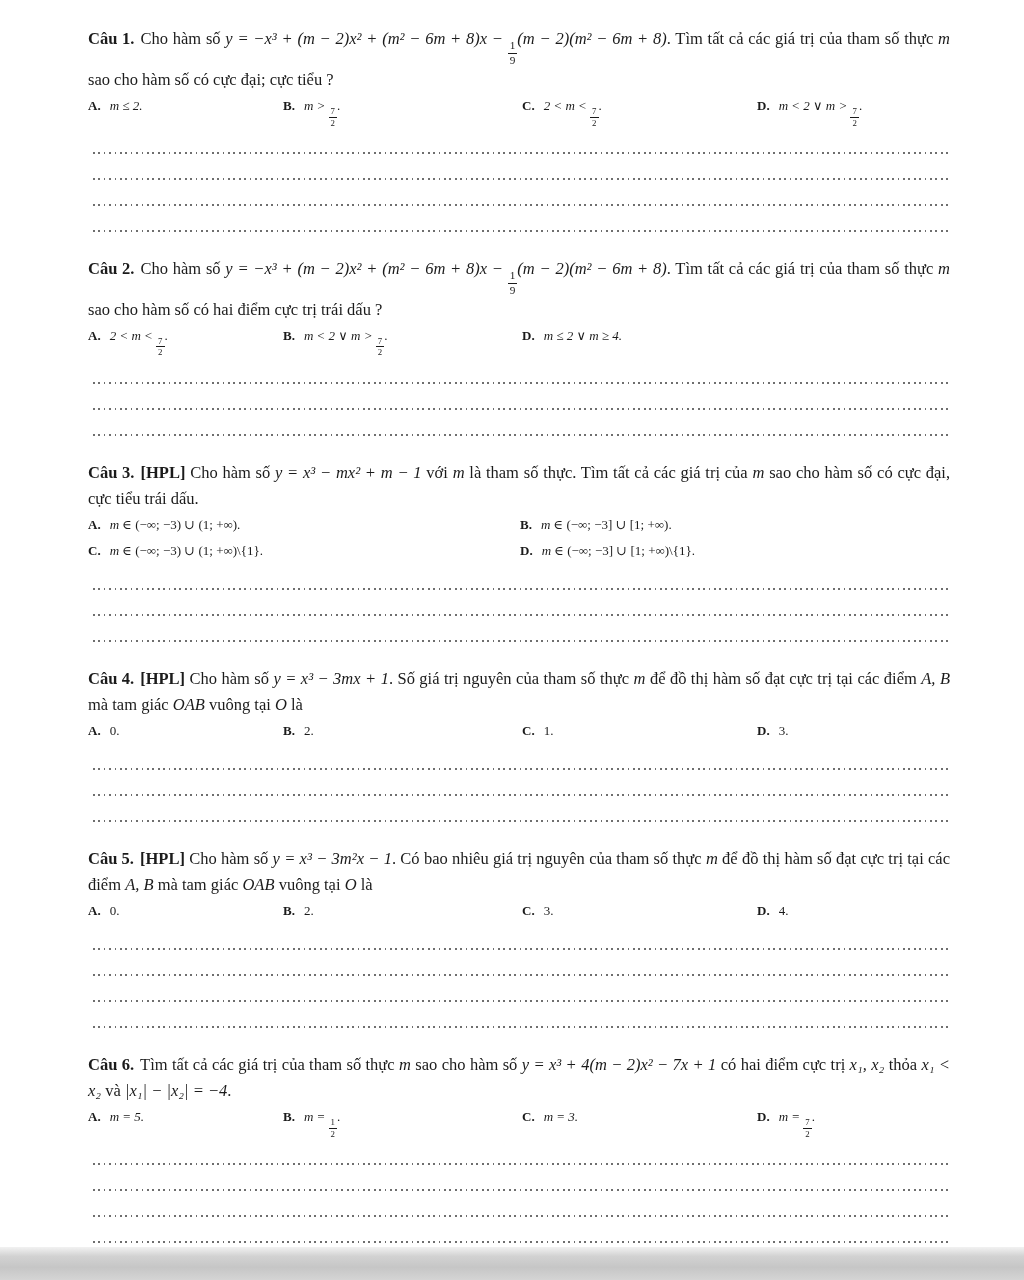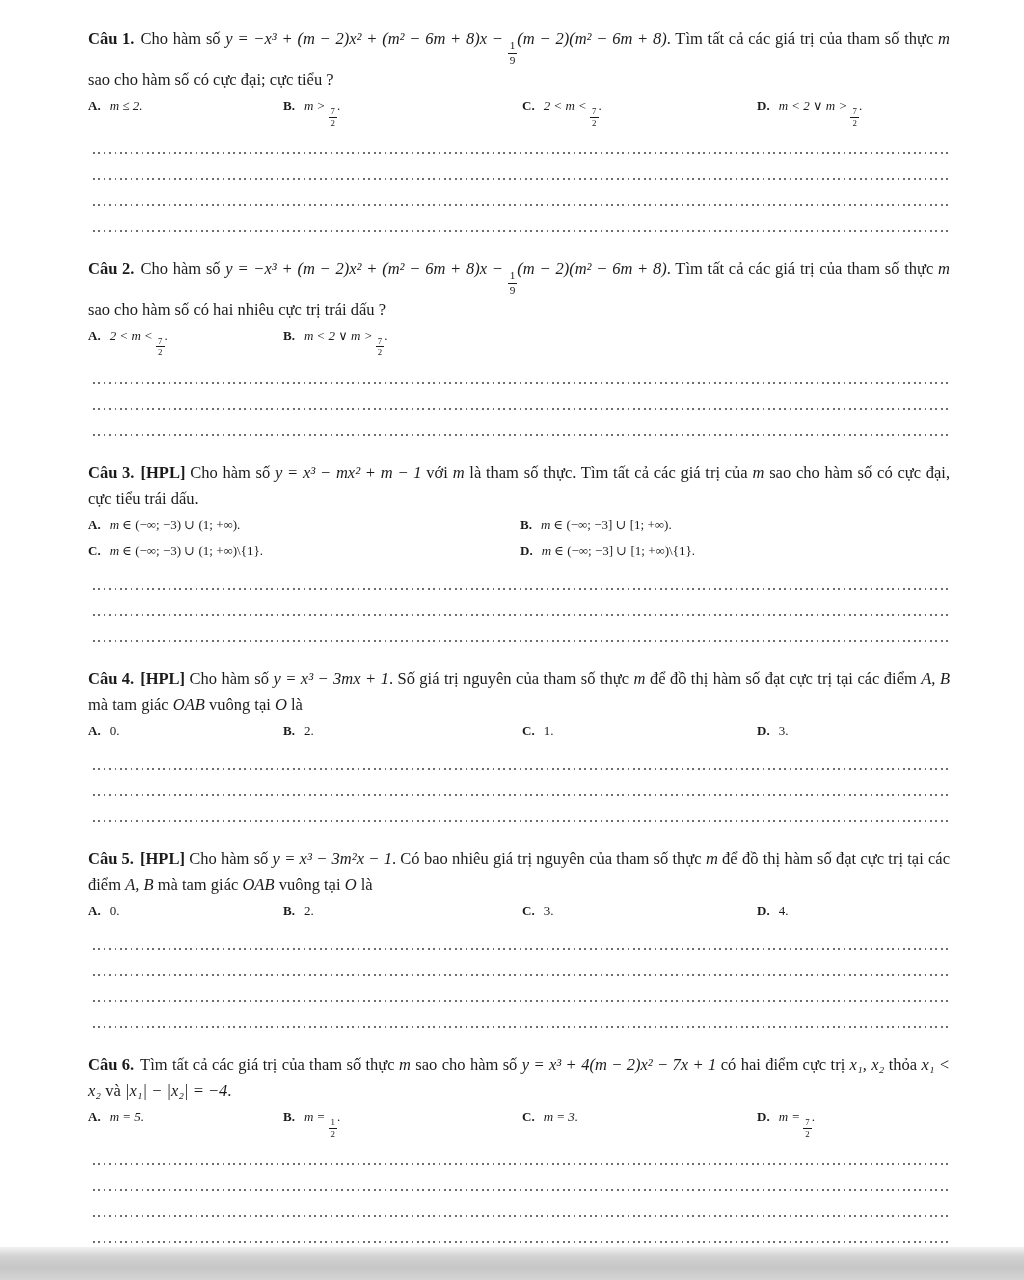--- a/index.html
+++ b/index.html
@@ -99,30 +99,31 @@
           <div class="dotline"></div>
           <div class="dotline"></div>
           <div class="dotline"></div>
         </div>
     </section>
 
     <section class="q">
       <p class="stem"><span class="qlabel">Câu 2.</span><span><span>Cho hàm số </span><span class="mi">y = −x³ + (m − 2)x² + (m² − 6m + 8)x − </span><span class="frac">
               <span class="fnum">1</span>
               <span class="fden">9</span>
-            </span><span class="mi">(m − 2)(m² − 6m + 8)</span><span>. Tìm tất cả các giá trị của tham số thực </span><span class="mi">m</span><span> sao cho hàm số có hai nhiêu cực trị trái dấu ?</span></span></p>
+            </span><span class="mi">(m − 2)(m² − 6m + 8)</span><span>. Tìm tất cả các giá trị của tham số thực </span><span class="mi">m</span><span> sao cho hàm số có hai điểm cực trị trái dấu ?</span></span></p>
       <div class="opts">
         <div class="opt"><span class="okey">A.</span><span><span class="mi">2 &lt; m &lt; </span><span class="frac">
                 <span class="fnum">7</span>
                 <span class="fden">2</span>
               </span><span>.</span></span></div>
         <div class="opt"><span class="okey">B.</span><span><span class="mi">m &lt; 2 ∨ m &gt; </span><span class="frac">
                 <span class="fnum">7</span>
                 <span class="fden">2</span>
               </span><span>.</span></span></div>
+        <div class="opt"><span class="okey">D.</span><span><span class="mi">m ≤ 2 ∨ m ≥ 4.</span></span></div>
       </div>
       <div class="lines">
           <div class="dotline"></div>
           <div class="dotline"></div>
           <div class="dotline"></div>
         </div>
     </section>
 
     <section class="q">
       <p class="stem"><span class="qlabel">Câu 3.</span><span><span class="bd">[HPL] </span><span>Cho hàm số </span><span class="mi">y = x³ − mx² + m − 1</span><span> với </span><span class="mi">m</span><span> là tham số thực. Tìm tất cả các giá trị của </span><span class="mi">m</span><span> sao cho hàm số có cực đại, cực tiểu trái dấu.</span></span></p>

